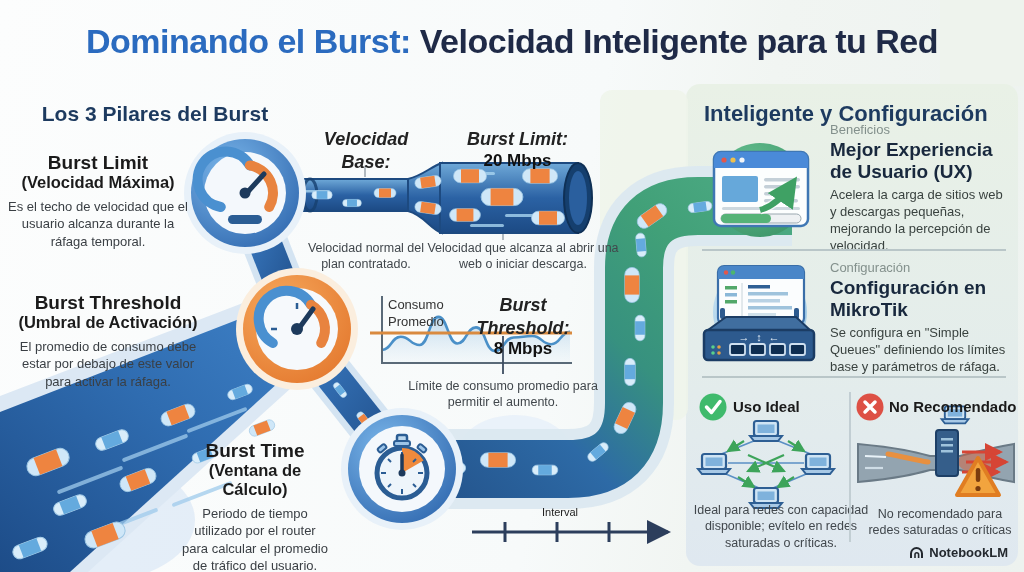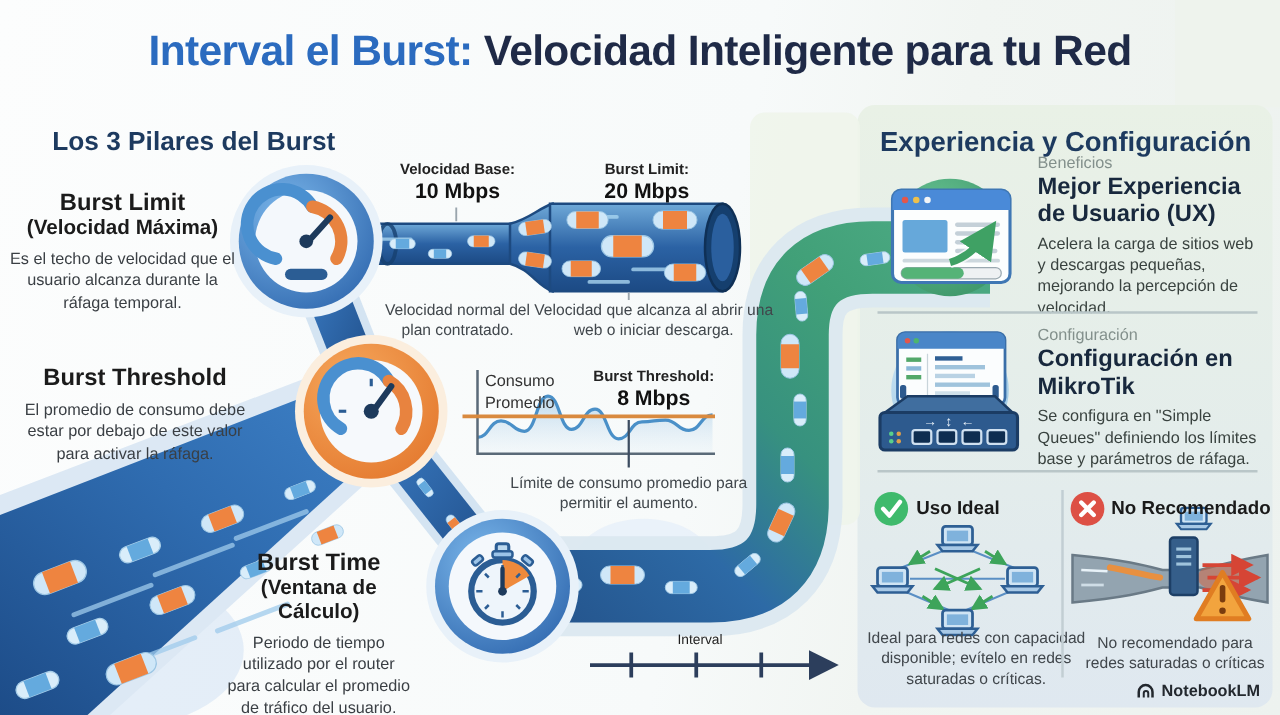--- a/index.html
+++ b/index.html
@@ -8,21 +8,21 @@
          background:linear-gradient(100deg,#fcfdfd 0%,#f7fafa 55%,#f1f5f2 70%,#edf2ef 100%);}
   .abs{position:absolute;}
   .ctr{text-align:center;}
   .title-line{left:0;top:22px;width:1024px;text-align:center;font-size:34px;font-weight:800;letter-spacing:-0.5px;}
   .t-blue{color:#2b6bbf;}
   .t-navy{color:#1f2a47;}
   .sec-head{font-size:21px;font-weight:800;color:#1d3a5f;}
   .pillar-title{font-size:19px;font-weight:800;color:#1b1b1b;line-height:1.12;}
   .pillar-sub{font-size:16.5px;font-weight:800;color:#1b1b1b;line-height:1.15;}
   .body-txt{font-size:13px;color:#3a3f44;line-height:1.32;}
-  .lbl-b1{font-size:12px;font-weight:700;color:#222;line-height:1.25;}
+  .lbl-b1{font-size:18px;font-weight:700;color:#222;line-height:1.25;font-style:italic;}
   .lbl-b2{font-size:17px;font-weight:800;color:#111;}
   .cap{font-size:12.5px;color:#41474c;line-height:1.3;}
   .cat-lbl{font-size:13px;color:#83908c;margin-bottom:2px;}
   .ben-title{font-size:19px;font-weight:800;color:#18283d;line-height:1.14;}
   .ben-body{font-size:13px;color:#39423f;line-height:1.3;margin-top:5px;}
   .mini-head{font-size:15px;font-weight:800;color:#1a1a1a;}
   .divider-h{height:1.5px;background:#b9c6c8;}
   .divider-v{width:1.5px;background:#c2ced3;}
   .panel{border-radius:14px;background:linear-gradient(180deg,#e9f1e6 0%,#e4edeb 55%,#dfe8f0 100%);}
   .brand{display:flex;align-items:center;gap:4px;font-size:13px;font-weight:700;color:#23282e;}
@@ -359,63 +359,63 @@
       <rect x="941" y="438" width="12" height="2.5" fill="#9fc3dc"></rect>
       <rect x="941" y="444" width="12" height="2.5" fill="#9fc3dc"></rect>
       <rect x="941" y="450" width="12" height="2.5" fill="#9fc3dc"></rect>
       <path d="M978,458 L999,495 L957,495 Z" fill="#f2a43e" stroke="#e07d22" stroke-width="4" stroke-linejoin="round"></path>
       <rect x="975.8" y="468" width="4.5" height="14" rx="2.2" fill="#7a3c0e"></rect>
       <circle cx="978" cy="488.5" r="2.6" fill="#7a3c0e"></circle>
     </g>
   </svg>
 
   <div class="abs title-line">
-    <span class="t-blue">Interval el Burst:</span><span class="t-navy"> Velocidad Inteligente para tu Red</span>
+    <span class="t-blue">Dominando el Burst:</span><span class="t-navy"> Velocidad Inteligente para tu Red</span>
   </div>
 
   <div class="abs sec-head ctr" style="left:15px;top:102px;width:280px;">Los 3 Pilares del Burst</div>
 
   <div class="abs ctr" style="left:8px;top:152px;width:180px;">
     <div class="pillar-title">Burst Limit</div>
     <div class="pillar-sub">(Velocidad Máxima)</div>
     <div class="body-txt" style="margin-top:6px;">Es el techo de velocidad que el usuario alcanza durante la ráfaga temporal.</div>
   </div>
 
   <div class="abs ctr" style="left:12px;top:292px;width:192px;">
     <div class="pillar-title">Burst Threshold</div>
+    <div class="pillar-sub">(Umbral de Activación)</div>
     <div class="body-txt" style="margin-top:6px;">El promedio de consumo debe estar por debajo de este valor para activar la ráfaga.</div>
   </div>
 
   <div class="abs ctr" style="left:180px;top:440px;width:150px;">
     <div class="pillar-title">Burst Time</div>
     <div class="pillar-sub">(Ventana de Cálculo)</div>
     <div class="body-txt" style="margin-top:6px;">Periodo de tiempo utilizado por el router para calcular el promedio de tráfico del usuario.</div>
   </div>
 
   <div class="abs ctr" style="left:305px;top:128px;width:122px;">
     <div class="lbl-b1">Velocidad Base:</div>
-    <div class="lbl-b2">10 Mbps</div>
   </div>
   <div class="abs ctr" style="left:455px;top:128px;width:125px;">
     <div class="lbl-b1">Burst Limit:</div>
     <div class="lbl-b2">20 Mbps</div>
   </div>
   <div class="abs ctr cap" style="left:420px;top:240px;width:206px;">Velocidad que alcanza al abrir una web o iniciar descarga.</div>
   <div class="abs ctr cap" style="left:303px;top:240px;width:126px;">Velocidad normal del plan contratado.</div>
 
   <div class="abs cap" style="left:388px;top:297px;width:82px;font-size:13px;color:#333;">Consumo Promedio</div>
   <div class="abs ctr" style="left:458px;top:294px;width:130px;">
     <div class="lbl-b1">Burst Threshold:</div>
     <div class="lbl-b2">8 Mbps</div>
   </div>
   <div class="abs ctr cap" style="left:398px;top:378px;width:210px;">Límite de consumo promedio para permitir el aumento.</div>
 
   <div class="abs ctr" style="left:520px;top:506px;width:80px;font-size:11px;color:#1e1e1e;">Interval</div>
 
-  <div class="abs sec-head" style="left:704px;top:101px;width:312px;font-size:22px;">Experiencia y Configuración</div>
+  <div class="abs sec-head" style="left:704px;top:101px;width:312px;font-size:22px;">Inteligente y Configuración</div>
 
   <div class="abs" style="left:830px;top:122px;width:182px;">
     <div class="cat-lbl">Beneficios</div>
     <div class="ben-title">Mejor Experiencia de Usuario (UX)</div>
     <div class="ben-body">Acelera la carga de sitios web y descargas pequeñas, mejorando la percepción de velocidad.</div>
   </div>
   <div class="abs divider-h" style="left:702px;top:249px;width:304px;"></div>
 
   <div class="abs" style="left:830px;top:260px;width:182px;">
     <div class="cat-lbl">Configuración</div>

